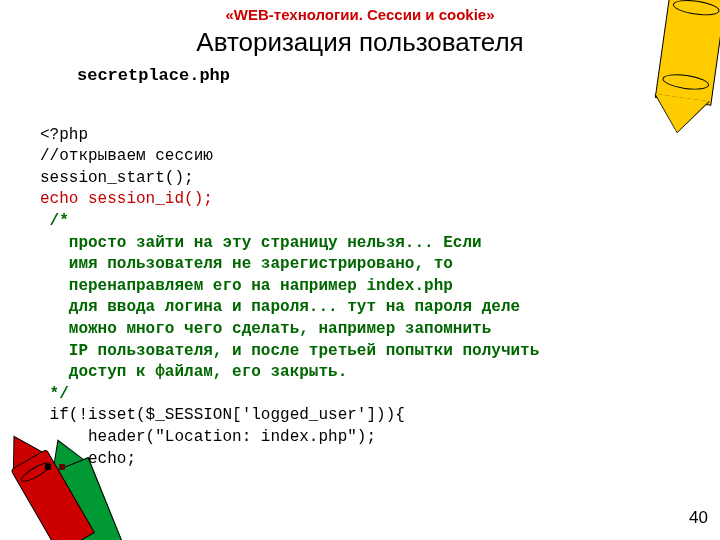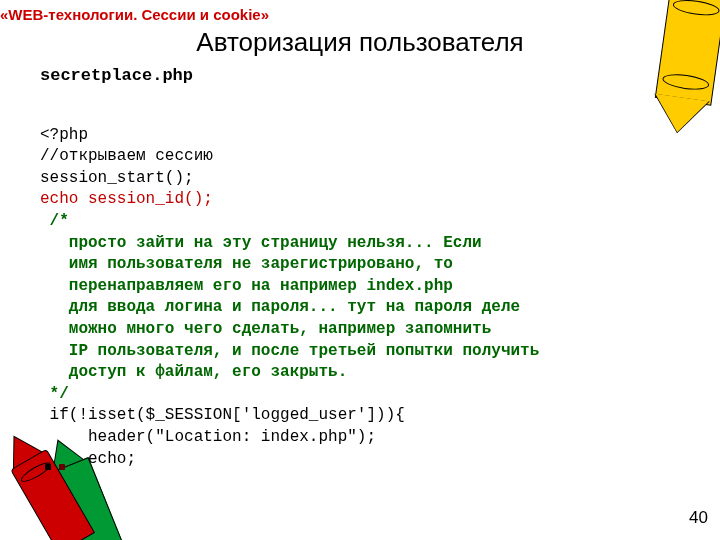--- a/index.html
+++ b/index.html
@@ -142,41 +142,42 @@
     position: absolute;
     bottom: 70px;
     left: 45px;
     display: flex;
     gap: 8px;
   }
   .dots span { width: 6px; height: 6px; background: #000; border-radius: 1px; }
   .dots span.r { background: #600; }
 
   .header {
-    text-align: left;
+    text-align: center;
     padding-top: 6px;
     color: #cc0000;
     font-weight: bold;
     font-size: 15px;
     font-family: Arial, sans-serif;
   }
   .title {
     text-align: center;
     font-size: 26px;
     color: #000;
     font-family: "Comic Sans MS", cursive, Arial;
     margin-top: 4px;
     margin-bottom: 8px;
   }
   .filename {
     font-family: "Courier New", monospace;
     font-weight: bold;
     font-size: 17px;
     padding-left: 40px;
     margin-bottom: 18px;
+    margin-left: 37px;
   }
   .code {
     font-family: "Courier New", monospace;
     font-size: 16px;
     line-height: 1.35;
     padding-left: 40px;
     white-space: pre;
     color: #000;
   }
   .echo { color: #c00000; }

